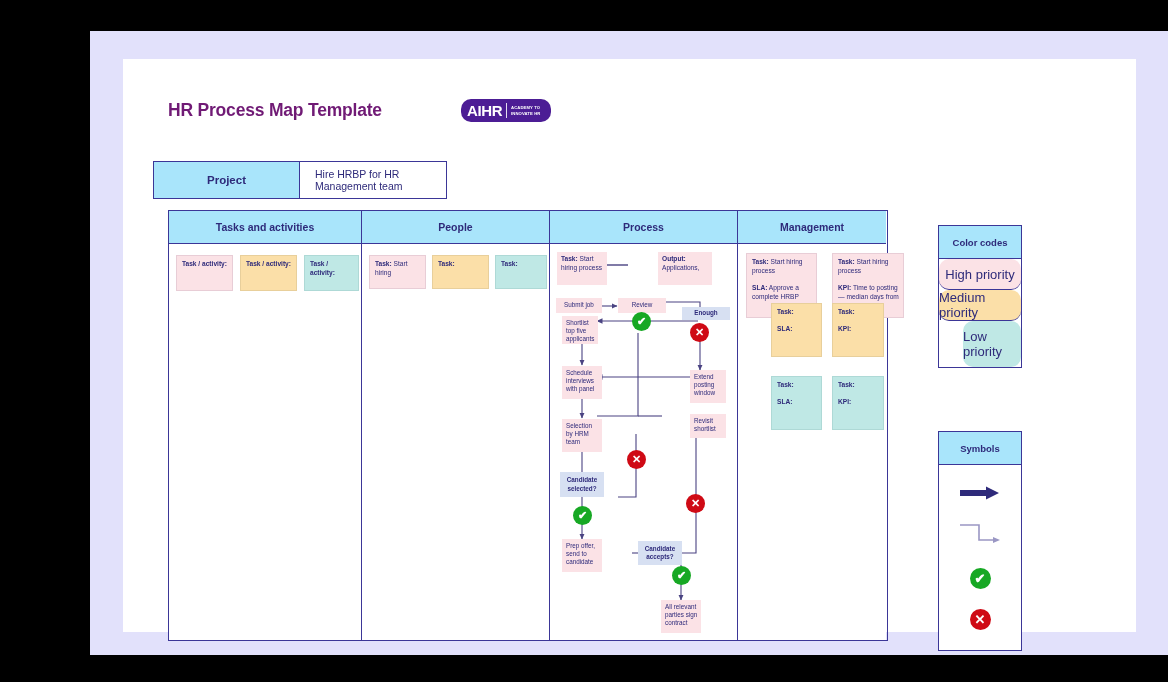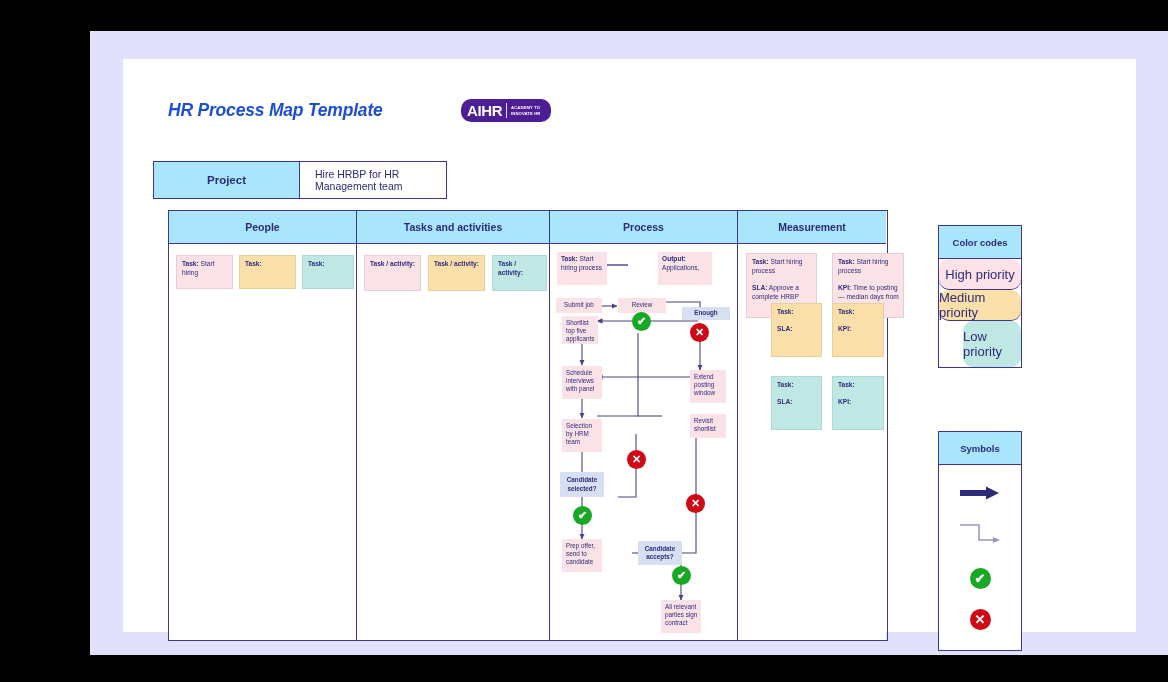--- a/index.html
+++ b/index.html
@@ -20,22 +20,22 @@
   #card {
     position: absolute;
     left: 33px; top: 28px;
     width: 1013px; height: 573px;
     background: #ffffff;
   }
 
   
   #title {
     position: absolute; left: 45px; top: 41px;
-    font-size: 17.5px; font-weight: bold; color: #1d4ed8;
-    letter-spacing: -0.2px; white-space: nowrap; font-style: italic;
+    font-size: 17.5px; font-weight: bold; color: #701a75;
+    letter-spacing: -0.2px; white-space: nowrap;
   }
   #logo {
     position: absolute; left: 338px; top: 40px;
     width: 90px; height: 23px;
     background: #4c1d95;
     border-radius: 10px;
     display: flex; align-items: center;
   }
   #logo .lg-main {
     color: #ffffff; font-weight: bold; font-size: 15px;
@@ -164,35 +164,35 @@
       </span>
     </div>
 
     <div id="project-row">
       <div id="project-label">Project</div>
       <div id="project-value">Hire HRBP for HR Management team</div>
     </div>
 
     <div id="grid">
 
+      <div class="col" style="width:193px">
+        <div class="col-head">Tasks and activities</div>
+        <div class="col-body">
+          <div class="note pink" style="left:7px;  top:11px; width:57px; height:36px;"><b>Task / activity:</b></div>
+          <div class="note amber" style="left:71px; top:11px; width:57px; height:36px;"><b>Task / activity:</b></div>
+          <div class="note teal" style="left:135px;top:11px; width:55px; height:36px;"><b>Task / activity:</b></div>
+        </div>
+      </div>
+
       <div class="col" style="width:188px">
         <div class="col-head">People</div>
         <div class="col-body">
           <div class="note pink" style="left:7px;  top:11px; width:57px; height:34px;"><b>Task:</b> <span>Start hiring</span></div>
           <div class="note amber" style="left:70px; top:11px; width:57px; height:34px;"><b>Task:</b></div>
           <div class="note teal" style="left:133px;top:11px; width:52px; height:34px;"><b>Task:</b></div>
-        </div>
-      </div>
-
-      <div class="col" style="width:193px">
-        <div class="col-head">Tasks and activities</div>
-        <div class="col-body">
-          <div class="note pink" style="left:7px;  top:11px; width:57px; height:36px;"><b>Task / activity:</b></div>
-          <div class="note amber" style="left:71px; top:11px; width:57px; height:36px;"><b>Task / activity:</b></div>
-          <div class="note teal" style="left:135px;top:11px; width:55px; height:36px;"><b>Task / activity:</b></div>
         </div>
       </div>
 
       <div class="col" style="width:188px">
         <div class="col-head">Process</div>
         <div class="col-body">
           <div id="flow">
 
             <svg width="188" height="398">
               <defs>
@@ -265,21 +265,21 @@
             <div class="badge no" style="left:77px;  top:206px; width:19px; height:19px; font-size:11px;">✕</div>
             <div class="badge ok" style="left:23px;  top:262px; width:19px; height:19px; font-size:11px;">✔</div>
             <div class="badge no" style="left:136px; top:250px; width:19px; height:19px; font-size:11px;">✕</div>
             <div class="badge ok" style="left:122px; top:322px; width:19px; height:19px; font-size:11px;">✔</div>
 
           </div>
         </div>
       </div>
 
       <div class="col" style="width:148px">
-        <div class="col-head">Measurement</div>
+        <div class="col-head">Management</div>
         <div class="col-body">
 
           <div class="note pink" style="left:8px; top:9px; width:71px; height:65px;">
             <b>Task:</b>
             <span>Start hiring process</span><br><br>
             <b>SLA:</b>
             <span>Approve a complete HRBP</span>
           </div>
           <div class="note amber" style="left:33px; top:59px; width:51px; height:54px;">
             <b>Task:</b><br><br>

